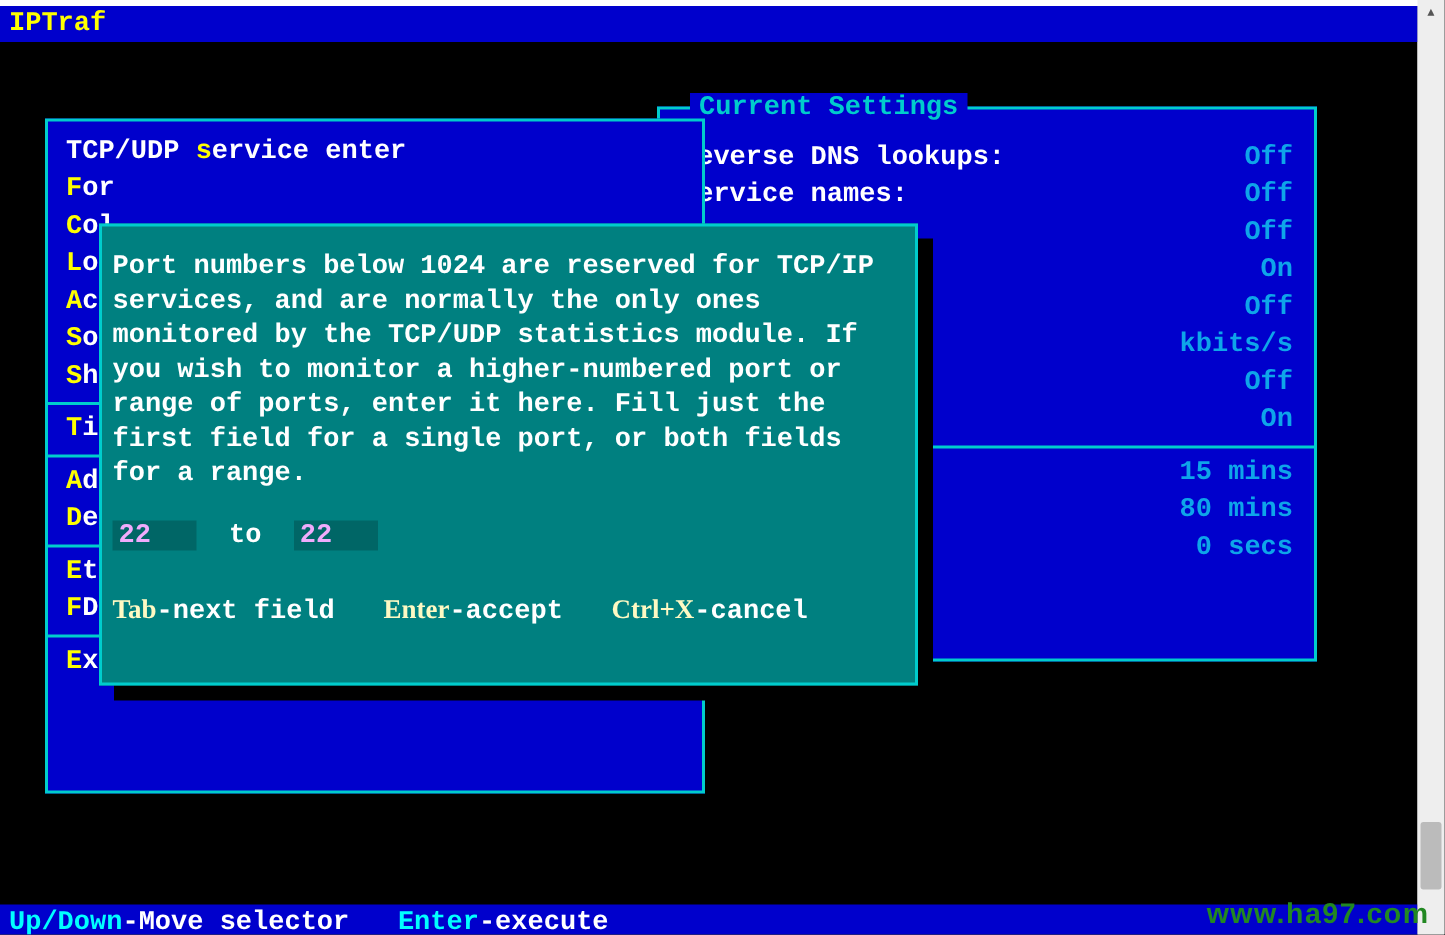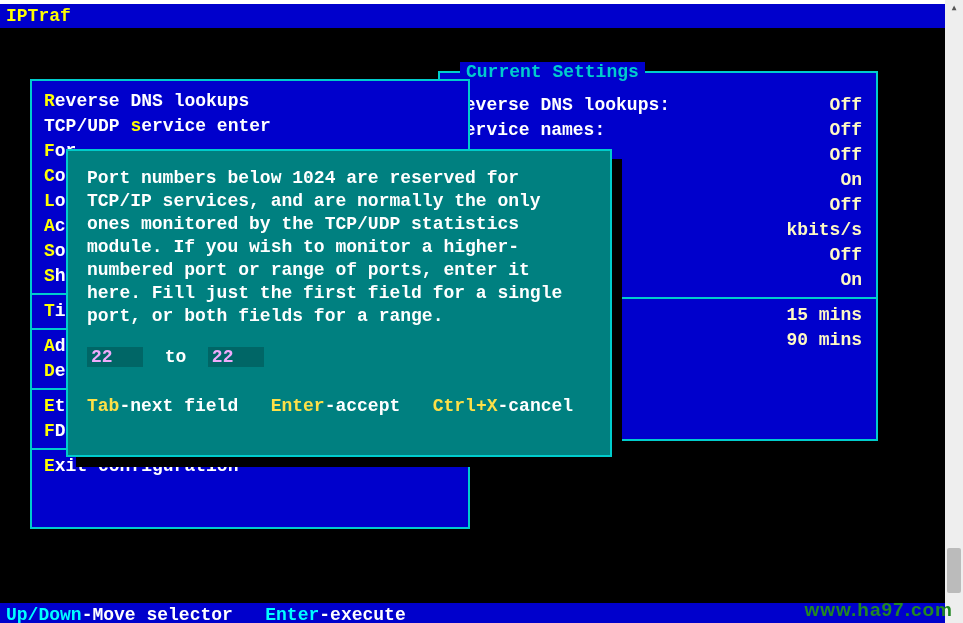--- a/index.html
+++ b/index.html
@@ -102,32 +102,32 @@
     color: #00cccc;
     padding: 0 6px;
   }
   .settings-row {
     display: flex;
     justify-content: space-between;
     padding: 1px 14px;
     color: #ffffff;
     line-height: 23px;
   }
-  .settings-row .val { color: #fef9c3; }
+  .settings-row .val { color: #0ea5e9; }
   .settings-sep { height: 2px; background: #00cccc; margin: 4px 0; }
 
   .dialog {
     position: absolute;
     left: 66px;
     top: 145px;
     width: 546px;
     height: 308px;
     background: #008080;
     border: 2px solid #00cccc;
-    padding: 16px 22px 10px 19px;
+    padding: 16px 22px 10px 7px;
     color: #ffffff;
     line-height: 23px;
   }
   .dialog-shadow {
     position: absolute;
     left: 76px; top: 155px;
     width: 546px; height: 308px;
     background: #000000;
   }
   .dialog .portline { margin-top: 18px; }
@@ -135,21 +135,21 @@
     background: #006666;
     border: none;
     color: #f0abfc;
     font-family: inherit;
     font-size: inherit;
     font-weight: bold;
     width: 56px;
     padding: 0 4px;
   }
   .dialog .keys { margin-top: 26px; }
-  .dialog .keys .red { color: #fde047; }
+  .dialog .keys .red { color: #fef9c3; font-family: Liberation Serif, serif; }
   .watermark {
     position: absolute;
     right: 10px;
     bottom: 2px;
     color: #228822;
     font-family: Arial, sans-serif;
     font-weight: bold;
     font-size: 19px;
     letter-spacing: 1px;
   }
@@ -196,28 +196,31 @@
         <span>Pv6:</span>
         <span class="val">On</span>
       </div>
     <div class="settings-sep"></div>
     <div class="settings-row">
         <span></span>
         <span class="val">15 mins</span>
       </div>
     <div class="settings-row">
         <span></span>
-        <span class="val">90 mins</span>
+        <span class="val">80 mins</span>
+      </div>
+    <div class="settings-row">
+        <span>al:</span>
+        <span class="val">0 secs</span>
       </div>
   </div>
   <div class="settings-title">Current Settings</div>
 
   <div class="menu-box">
     <div style="height:8px"></div>
-    <div class="menu-row"><span class="hk">R</span><span>everse DNS lookups</span></div>
     <div class="menu-row"><span>TCP/UDP </span><span class="hk">s</span><span>ervice enter</span></div>
     <div class="menu-row"><span class="hk">F</span><span>or</span></div>
     <div class="menu-row"><span class="hk">C</span><span>ol</span></div>
     <div class="menu-row"><span class="hk">L</span><span>og</span></div>
     <div class="menu-row"><span class="hk">A</span><span>ct</span></div>
     <div class="menu-row"><span class="hk">S</span><span>ou</span></div>
     <div class="menu-row"><span class="hk">S</span><span>ho</span></div>
     <div class="menu-sep"></div>
     <div class="menu-row"><span class="hk">T</span><span>im</span></div>
     <div class="menu-sep"></div>

